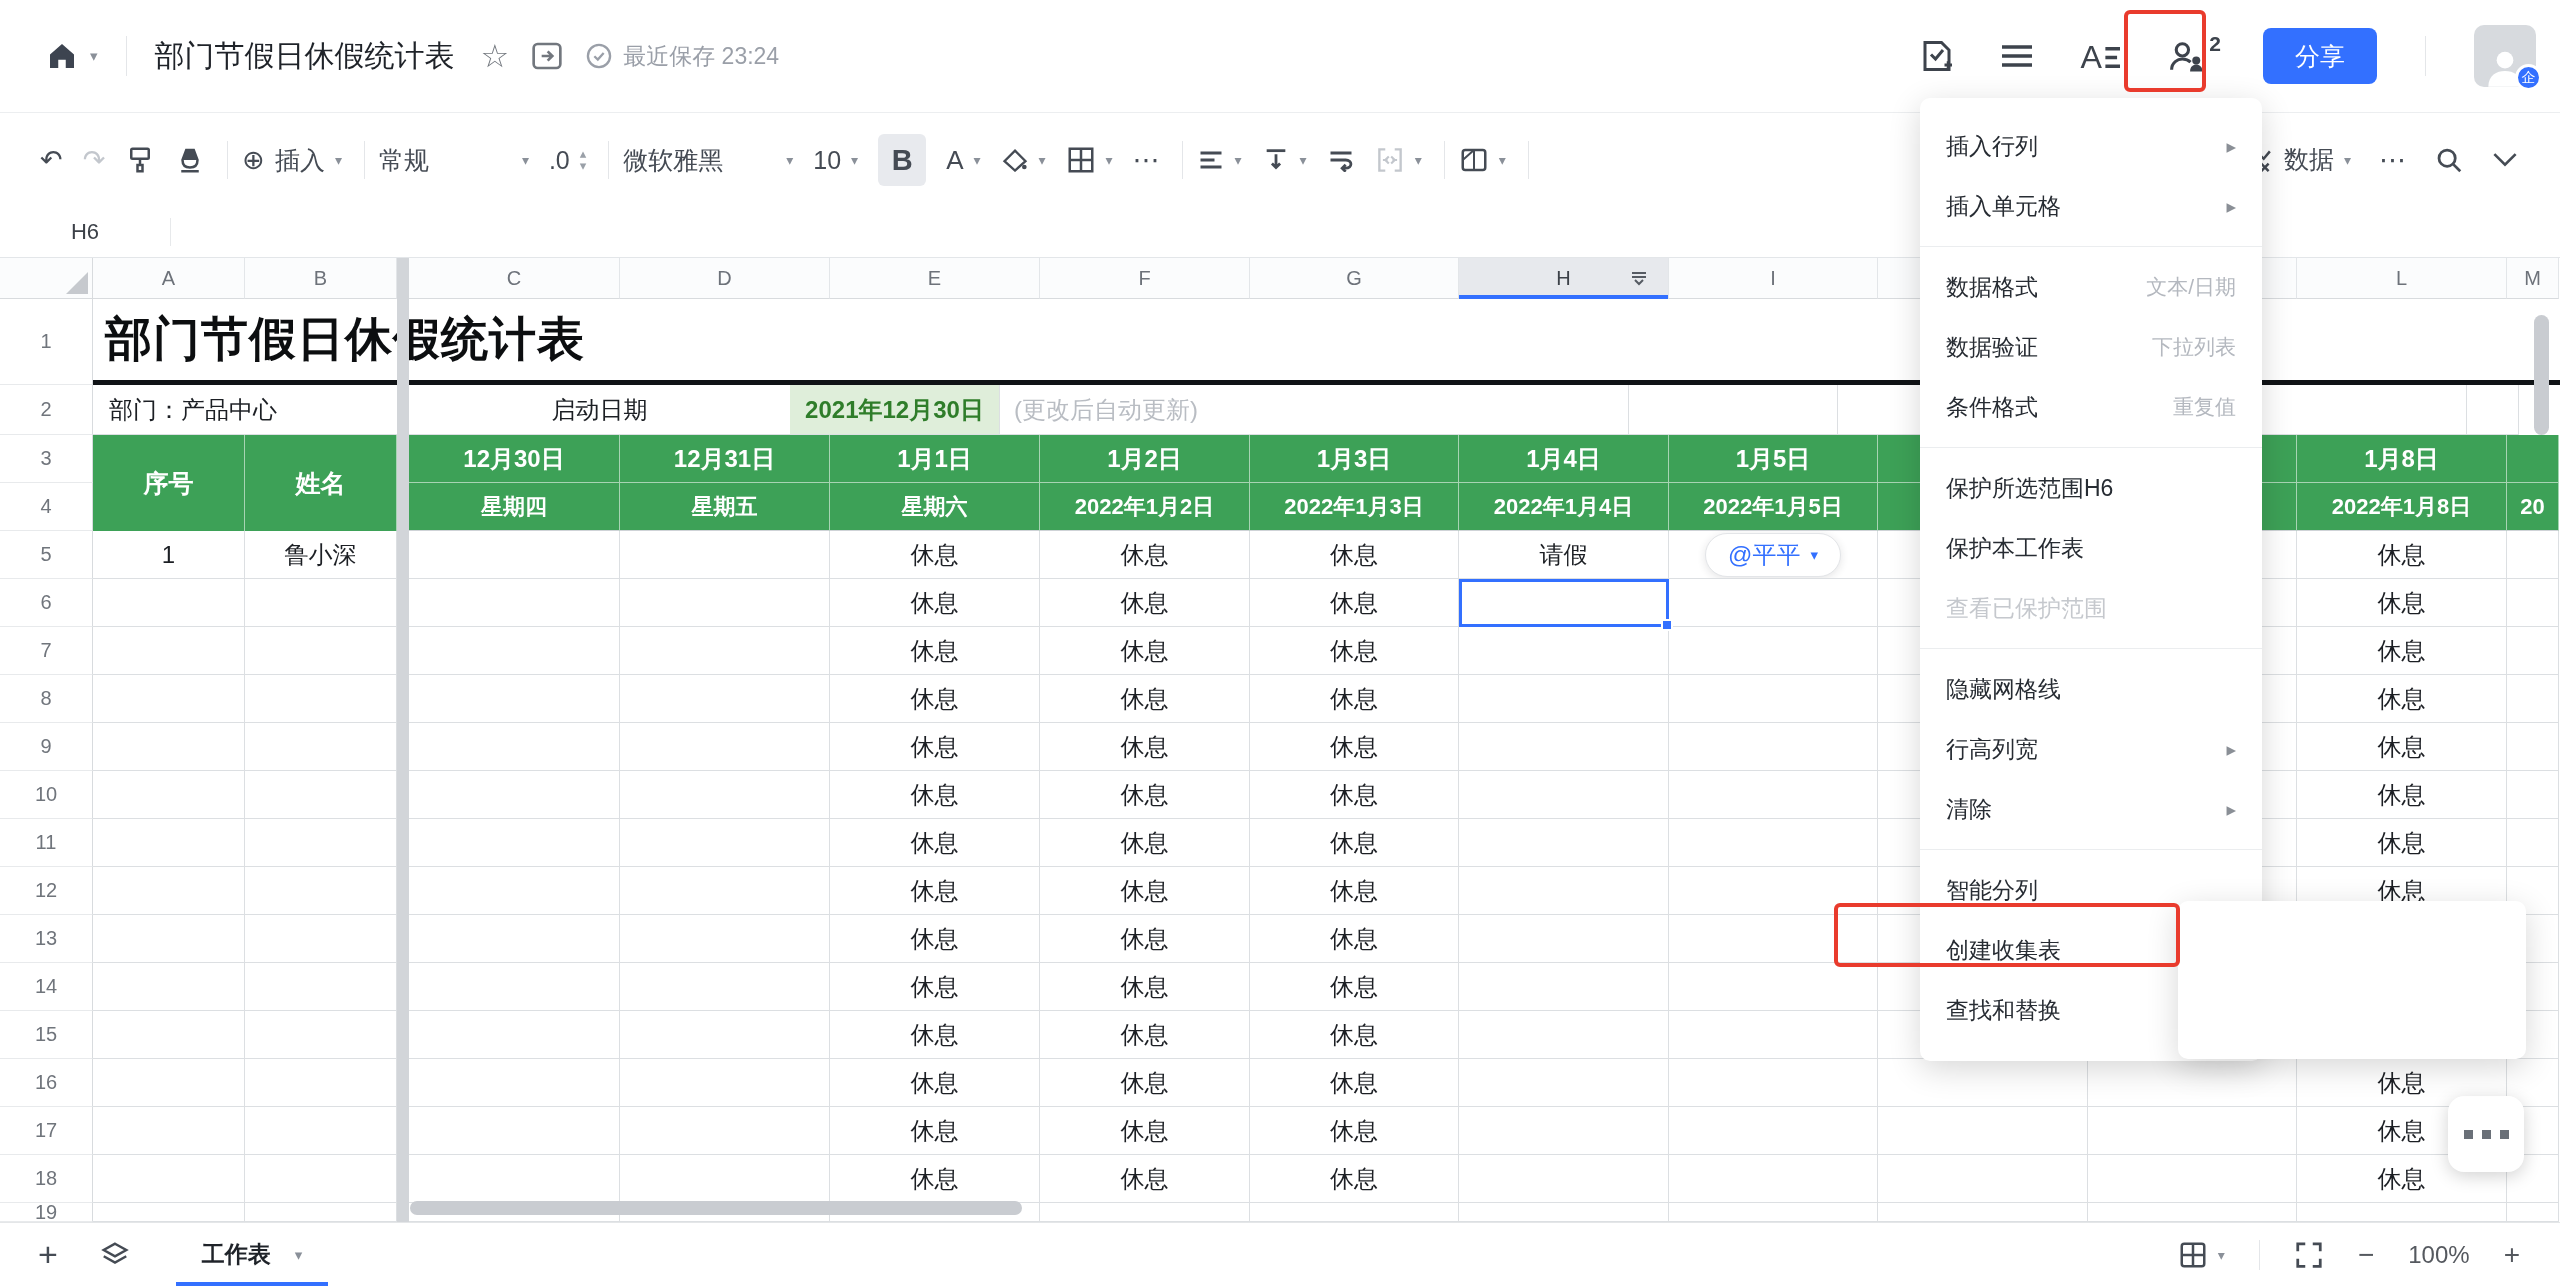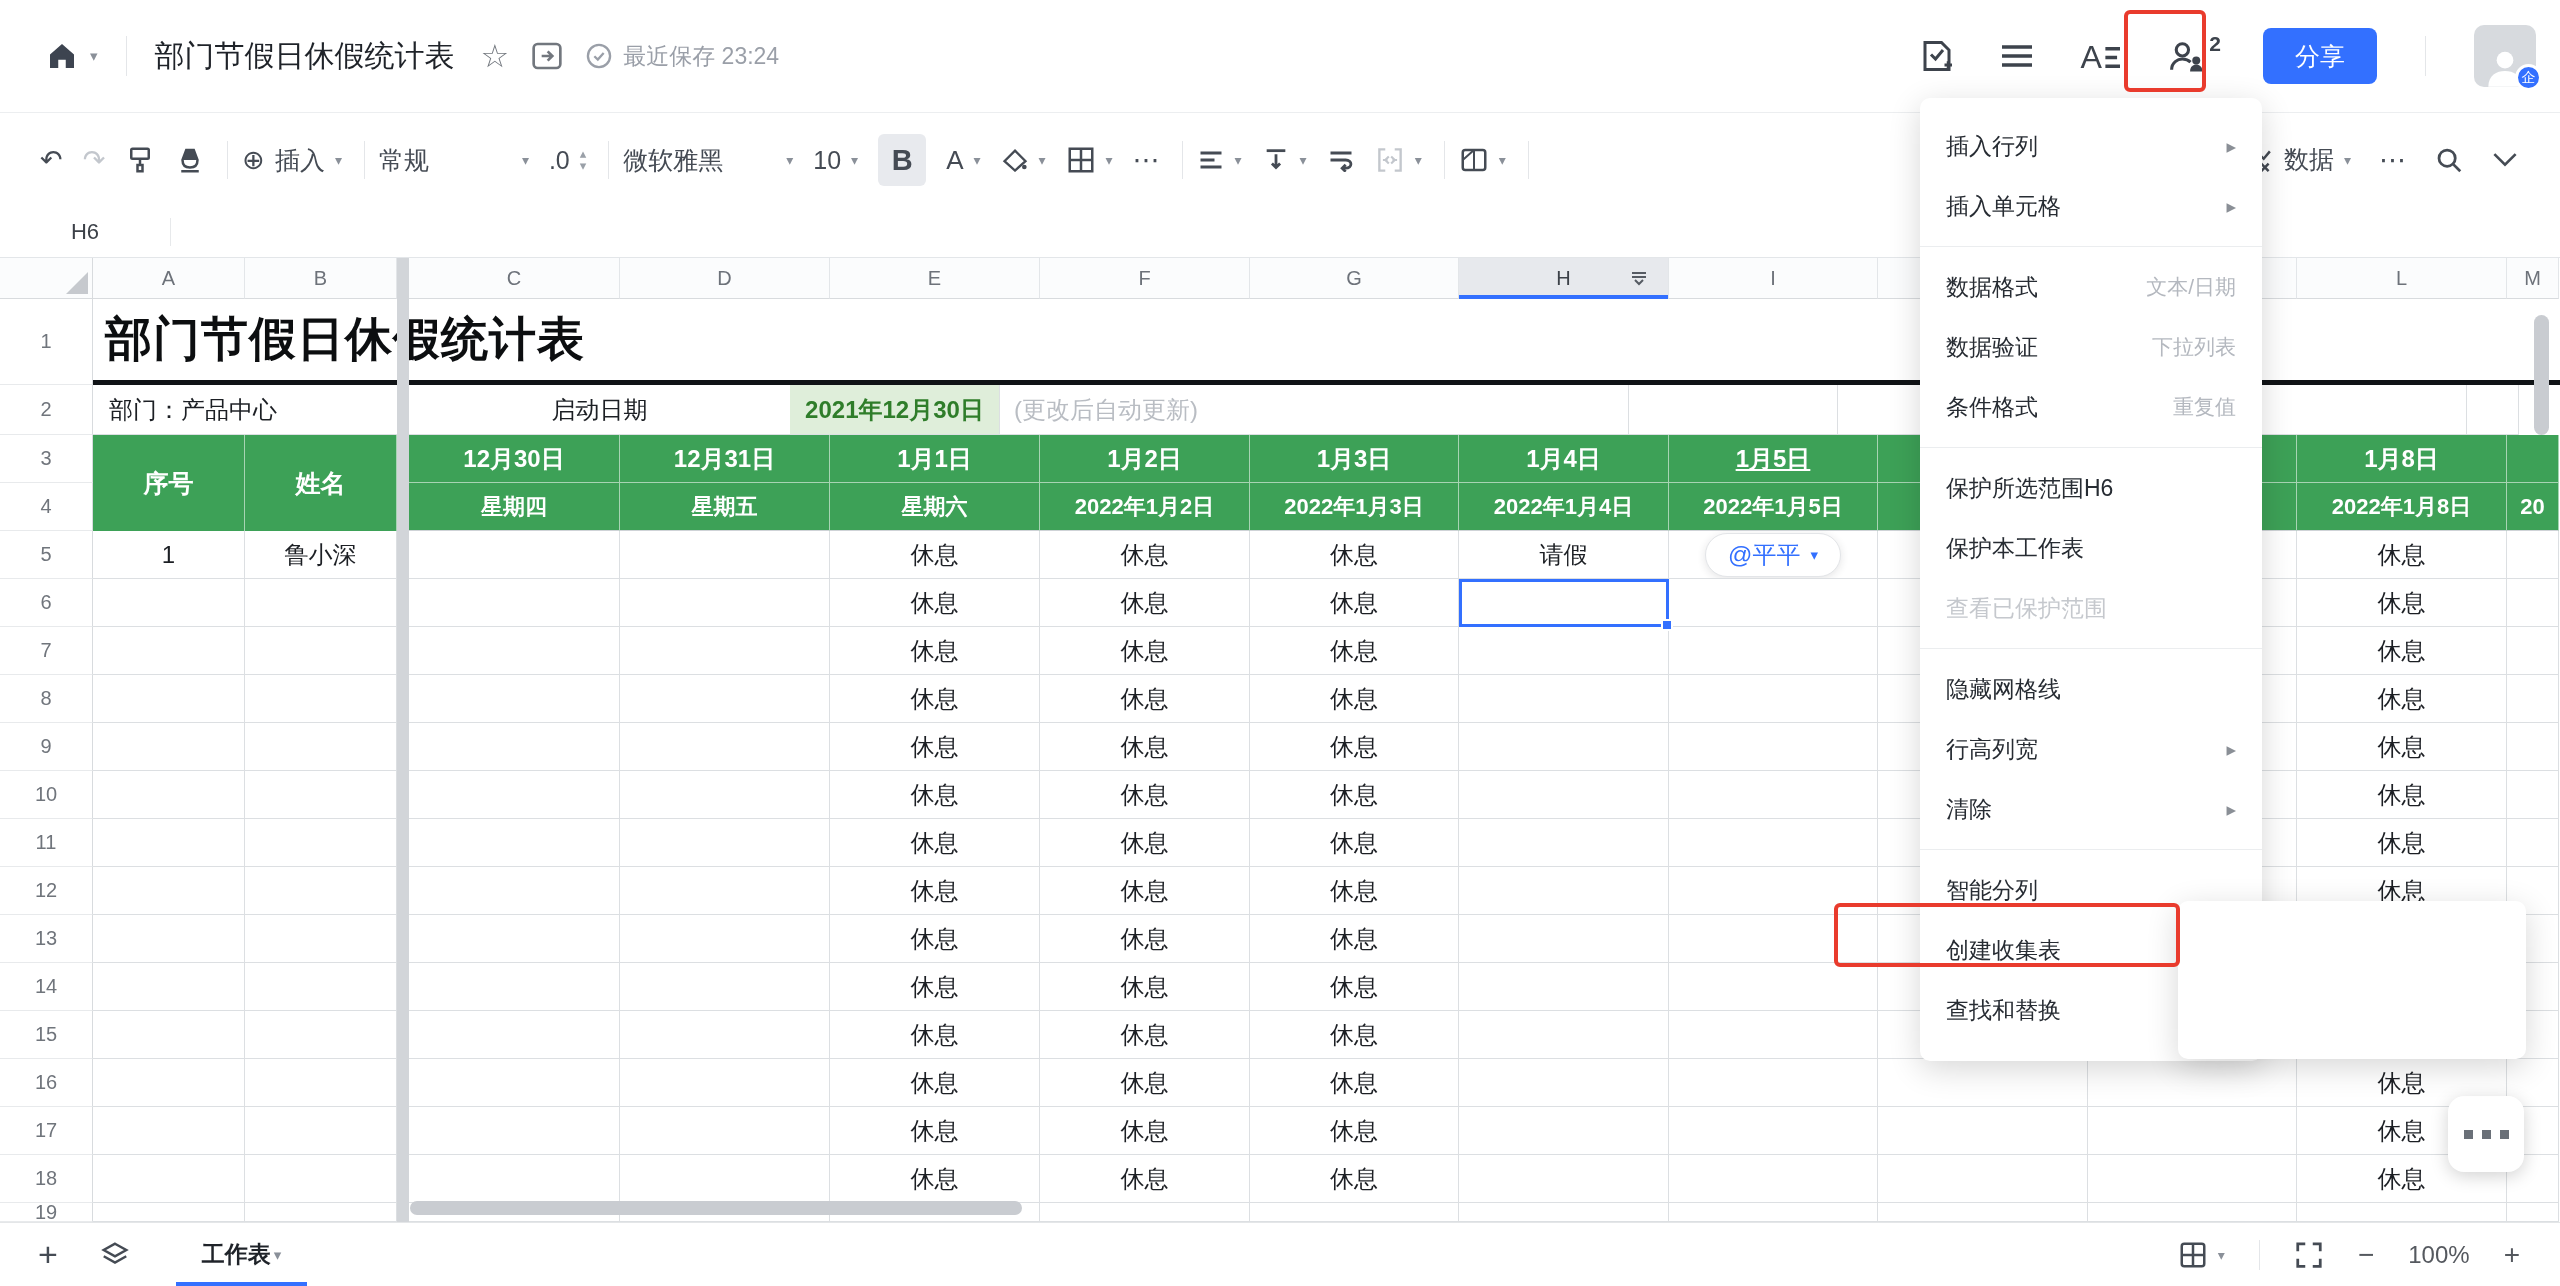--- a/index.html
+++ b/index.html
@@ -89,21 +89,21 @@
   .sm-item { height:64px; display:flex; align-items:center; padding:0 30px; font-size:23px; color:#272c33; cursor:pointer; }
   .redbox { position:absolute; border:4px solid #e93b2d; border-radius:6px; z-index:40; pointer-events:none; }
   #redbox1 { left:2124px; top:10px; width:82px; height:82px; }
   #redbox2 { left:1834px; top:903px; width:346px; height:64px; }
 
   
   #bottombar { position:absolute; left:0; top:1222px; width:2560px; height:64px; background:#fff; border-top:1px solid #e4e6e8; display:flex; align-items:center; z-index:50; }
   .bico { color:#454b54; display:inline-flex; align-items:center; justify-content:center; cursor:pointer; }
   #addsheet { margin-left:38px; font-size:34px; font-weight:300; }
   #sheetlist { margin-left:42px; }
-  #tab { position:relative; margin-left:46px; height:64px; display:flex; align-items:center; gap:3px; padding:0 26px; cursor:pointer; }
+  #tab { position:relative; margin-left:46px; height:64px; display:flex; align-items:center; gap:24px; padding:0 26px; cursor:pointer; }
   #tab .tname { font-size:23px; color:#1f2329; font-weight:600; }
   #tab:after { content:""; position:absolute; left:0; right:0; bottom:0; height:5px; background:#3370ff; }
   .bb-right { margin-left:auto; display:flex; align-items:center; gap:34px; padding-right:40px; }
   .bdiv { width:1px; height:30px; background:#e4e6e9; }
   .zoomtxt { font-size:24px; color:#55595f; }
   .zbtn { font-size:28px; color:#55595f; cursor:pointer; }
   svg { display:block; }
 </style>
 </head>
 <body>
@@ -394,21 +394,21 @@
         <div class="row" style="height: 48px;">
           <div class="cell seg green" style="width: 152px; flex: 0 0 auto;"></div>
           <div class="cell seg green" style="width: 152px; flex: 0 0 auto;"></div>
           <div class="gap"></div>
           <div class="cell seg green gdate" style="width: 211px; flex: 0 0 auto;">12月30日</div>
           <div class="cell seg green gdate" style="width: 210px; flex: 0 0 auto;">12月31日</div>
           <div class="cell seg green gdate" style="width: 210px; flex: 0 0 auto;">1月1日</div>
           <div class="cell seg green gdate" style="width: 210px; flex: 0 0 auto;">1月2日</div>
           <div class="cell seg green gdate" style="width: 209px; flex: 0 0 auto;">1月3日</div>
           <div class="cell seg green gdate" style="width: 210px; flex: 0 0 auto;">1月4日</div>
-          <div class="cell seg green gdate" style="width: 209px; flex: 0 0 auto; text-decoration: underline;">1月5日</div>
+          <div class="cell seg green gdate" style="width: 209px; flex: 0 0 auto;">1月5日</div>
           <div class="cell seg green gdate" style="width: 210px; flex: 0 0 auto;"></div>
           <div class="cell seg green gdate" style="width: 209px; flex: 0 0 auto;">1月7日</div>
           <div class="cell seg green gdate" style="width: 210px; flex: 0 0 auto;">1月8日</div>
           <div class="cell seg green gdate" style="width: 52px; flex: 0 0 auto;"></div>
         </div>
         <div class="row" style="height: 48px;">
           <div class="cell seg green r4" style="width: 152px; flex: 0 0 auto;"></div>
           <div class="cell seg green r4" style="width: 152px; flex: 0 0 auto;"></div>
           <div class="gap"></div>
           <div class="cell seg green gday r4" style="width: 211px; flex: 0 0 auto;">星期四</div>

